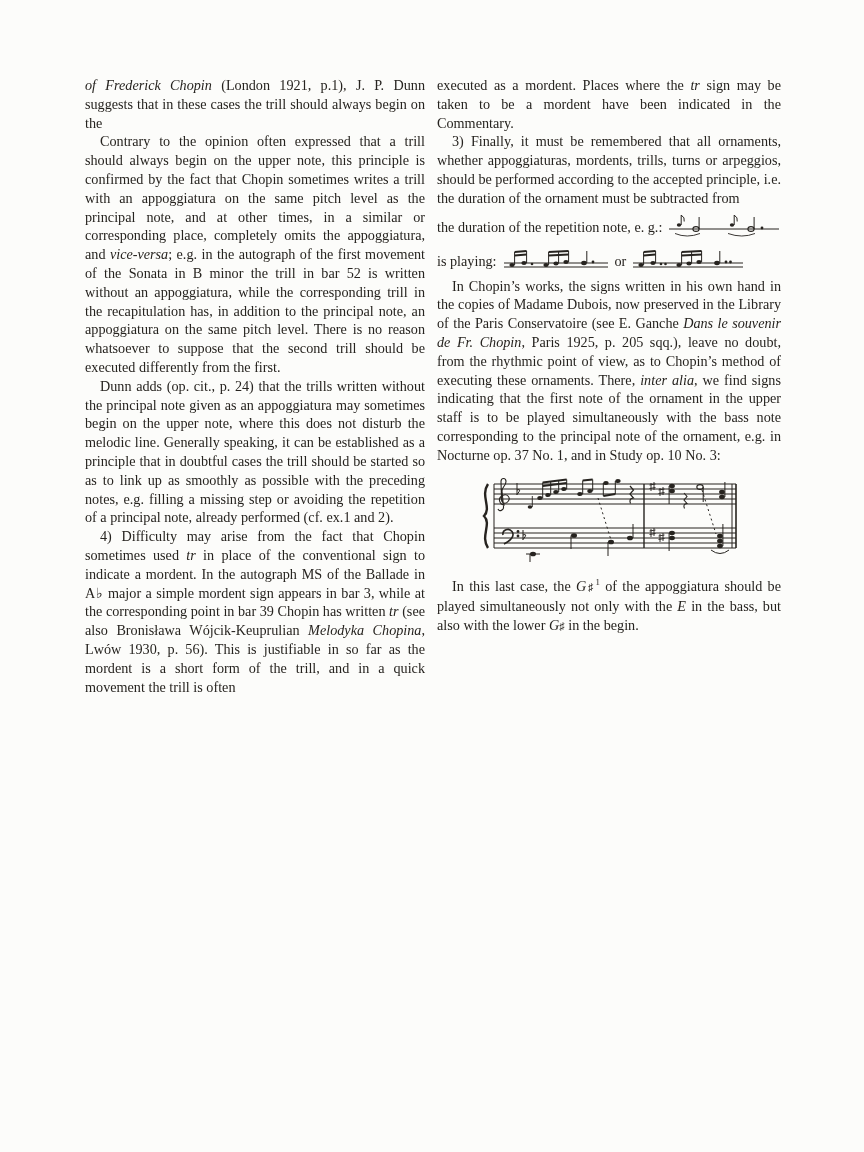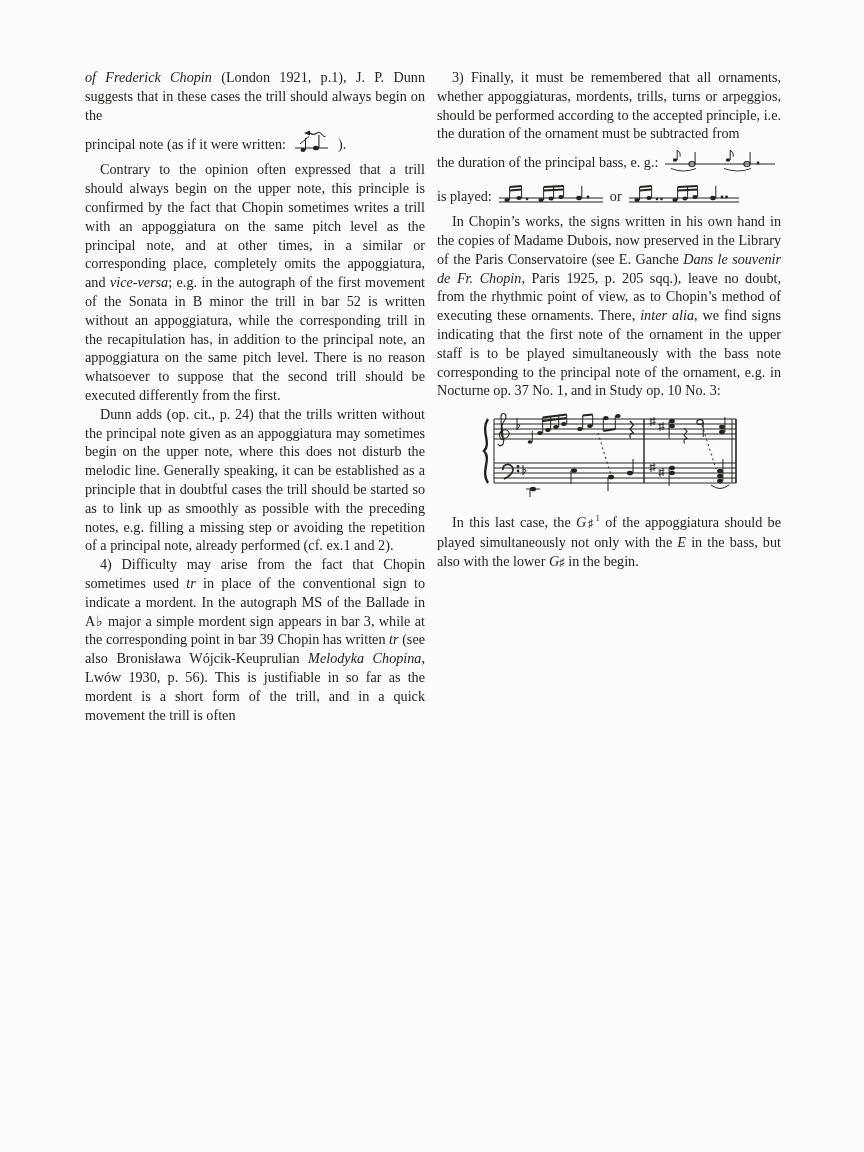--- a/index.html
+++ b/index.html
@@ -8,21 +8,21 @@
     position:relative;
     width:864px;height:1152px;
     margin:0 auto;
     background:#fcfcfa;
     overflow:hidden;
     font-family:"Liberation Serif", serif;
     color:#26231f;
   }
   .col{
     position:absolute;
-    top:68px;
+    top:76px;
     font-size:14.2px;
     line-height:18.8px;
     text-align:justify;
   }
   #col-left{left:85px;width:340px;}
   #col-right{left:437px;width:344px;}
   p.para{margin:0;padding:0;}
   p.para.indent{text-indent:15px;}
   .it{font-style:italic;}
   sup{font-size:0.62em;line-height:0;}
@@ -43,53 +43,44 @@
   .example svg{display:inline-block;}
   .ink{stroke:#26231f;}
   .inkf{fill:#26231f;}
 </style>
 </head>
 <body>
 
 <div class="page">
   <div class="col" id="col-left">
       <p class="para"><span class="it">of Frederick Chopin</span><span> (London 1921, p.1), J. P. Dunn suggests that in these cases the trill should always begin on the</span></p>
-      <p class="music-line"><span>principal note (as if it were written:</span><span class="music-inline"><svg width="38" height="27" viewBox="0 0 38 27">
-  <polygon class="inkf" points="11,4 17,1.5 17,6.5"></polygon>
-  <path class="ink" d="M17 4 q3 2.5 6 0.5 q3.5 -2.5 6.5 1.5 q2 2.5 3 1" fill="none" stroke-width="1.1"></path>
-  <line class="ink" x1="2" y1="19" x2="35" y2="19" stroke-width="1"></line>
-  <ellipse class="inkf" cx="10" cy="21" rx="2.5" ry="2"></ellipse>
-  <line class="ink" x1="12.5" y1="21" x2="12.5" y2="9" stroke-width="1"></line>
-  <line class="ink" x1="7" y1="15" x2="16" y2="7.5" stroke-width="1"></line>
-  <ellipse class="inkf" cx="23" cy="19" rx="3" ry="2.3"></ellipse>
-  <line class="ink" x1="25.9" y1="19" x2="25.9" y2="6" stroke-width="1.1"></line>
-</svg></span><span>).</span></p>
       <p class="para indent"><span>Contrary to the opinion often expressed that a trill should always begin on the upper note, this principle is confirmed by the fact that Chopin sometimes writes a trill with an appoggiatura on the same pitch level as the principal note, and at other times, in a similar or corresponding place, completely omits the appoggiatura, and </span><span class="it">vice-versa</span><span>; e.g. in the autograph of the first movement of the Sonata in B minor the trill in bar 52 is written without an appoggiatura, while the corresponding trill in the recapitulation has, in addition to the principal note, an appoggiatura on the same pitch level. There is no reason whatsoever to suppose that the second trill should be executed differently from the first.</span></p>
       <p class="para indent"><span>Dunn adds (op. cit., p. 24) that the trills written without the principal note given as an appoggiatura may sometimes begin on the upper note, where this does not disturb the melodic line. Generally speaking, it can be established as a principle that in doubtful cases the trill should be started so as to link up as smoothly as possible with the preceding notes, e.g. filling a missing step or avoiding the repetition of a principal note, already performed (cf. ex.1 and 2).</span></p>
       <p class="para indent"><span>4) Difficulty may arise from the fact that Chopin sometimes used </span><span class="it">tr</span><span> in place of the conventional sign to indicate a mordent. In the autograph MS of the Ballade in A♭ major a simple mordent sign appears in bar 3, while at the corresponding point in bar 39 Chopin has written </span><span class="it">tr</span><span> (see also Bronisława Wójcik-Keuprulian </span><span class="it">Melodyka Chopina</span><span>, Lwów 1930, p. 56). This is justifiable in so far as the mordent is a short form of the trill, and in a quick movement the trill is often</span></p>
     </div>
   <div class="col" id="col-right">
+      <p class="para"><span>executed as a mordent. Places where the </span><span class="it">tr</span><span> sign may be taken to be a mordent have been indicated in the Commentary.</span></p>
       <p class="para indent"><span>3) Finally, it must be remembered that all ornaments, whether appoggiaturas, mordents, trills, turns or arpeggios, should be performed according to the accepted principle, i.e. the duration of the ornament must be subtracted from</span></p>
-      <p class="music-line"><span>the duration of the principal bass, e. g.:</span><span class="music-inline"><svg width="110" height="26" viewBox="0 0 110 26">
+      <p class="music-line"><span>the duration of the repetition note, e. g.:</span><span class="music-inline"><svg width="110" height="26" viewBox="0 0 110 26">
   <line class="ink" x1="0" y1="16" x2="110" y2="16" stroke-width="1"></line>
   <ellipse class="inkf" cx="10" cy="12" rx="2.2" ry="1.8"></ellipse>
   <line class="ink" x1="12.2" y1="12" x2="12.2" y2="2" stroke-width="1"></line>
   <path class="ink" d="M12.2 2 q4 2.5 3 6.5" fill="none" stroke-width="1"></path>
   <ellipse class="ink" cx="27" cy="16" rx="3.1" ry="2.4" fill="none" stroke-width="1.1"></ellipse>
   <line class="ink" x1="30.1" y1="16" x2="30.1" y2="4" stroke-width="1"></line>
   <path class="ink" d="M6 20.5 Q 18 25.5 31 20.5" fill="none" stroke-width="0.9"></path>
   <ellipse class="inkf" cx="63" cy="12" rx="2.2" ry="1.8"></ellipse>
   <line class="ink" x1="65.2" y1="12" x2="65.2" y2="2" stroke-width="1"></line>
   <path class="ink" d="M65.2 2 q4 2.5 3 6.5" fill="none" stroke-width="1"></path>
   <ellipse class="ink" cx="82" cy="16" rx="3.1" ry="2.4" fill="none" stroke-width="1.1"></ellipse>
   <line class="ink" x1="85.1" y1="16" x2="85.1" y2="4" stroke-width="1"></line>
   <circle class="inkf" cx="93" cy="15" r="1.4"></circle>
   <path class="ink" d="M59 20.5 Q 73 25.5 86 20.5" fill="none" stroke-width="0.9"></path>
 </svg></span></p>
-      <p class="music-line"><span>is played:</span><span class="music-inline"><svg width="104" height="25" viewBox="0 0 104 25">
+      <p class="music-line"><span>is playing:</span><span class="music-inline"><svg width="104" height="25" viewBox="0 0 104 25">
   <line class="ink" x1="0" y1="15" x2="104" y2="15" stroke-width="1"></line>
   <line class="ink" x1="0" y1="19" x2="104" y2="19" stroke-width="1"></line>
   <ellipse class="inkf" cx="8" cy="17" rx="2.6" ry="2"></ellipse>
   <ellipse class="inkf" cx="20" cy="15" rx="2.6" ry="2"></ellipse>
   <line class="ink" x1="10.6" y1="17" x2="10.6" y2="4" stroke-width="1"></line>
   <line class="ink" x1="22.6" y1="15" x2="22.6" y2="3" stroke-width="1"></line>
   <line class="ink" x1="10.6" y1="4" x2="22.6" y2="3" stroke-width="2.2"></line>
   <line class="ink" x1="10.6" y1="7.5" x2="22.6" y2="6.5" stroke-width="2.2"></line>
   <circle class="inkf" cx="28" cy="16" r="1.3"></circle>
   <ellipse class="inkf" cx="42" cy="17" rx="2.6" ry="2"></ellipse>

